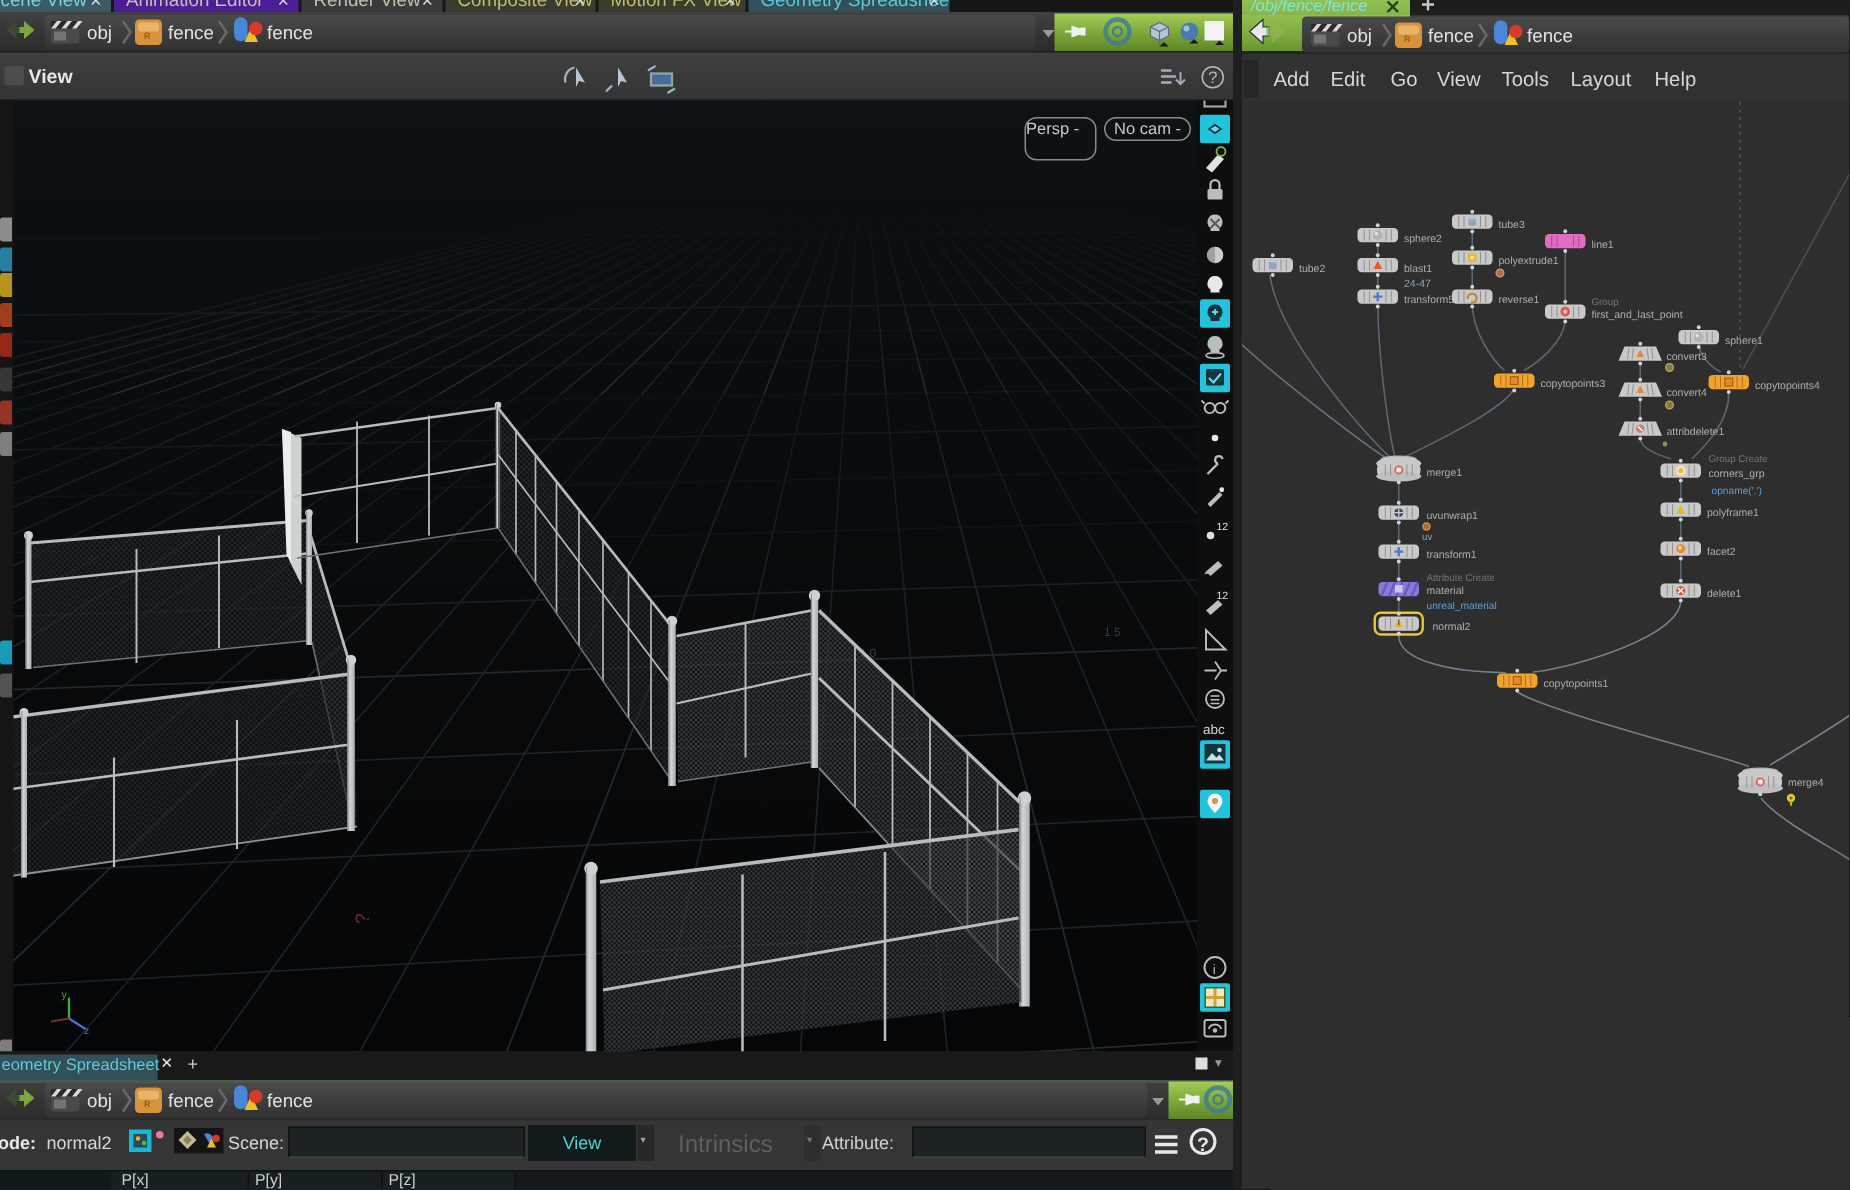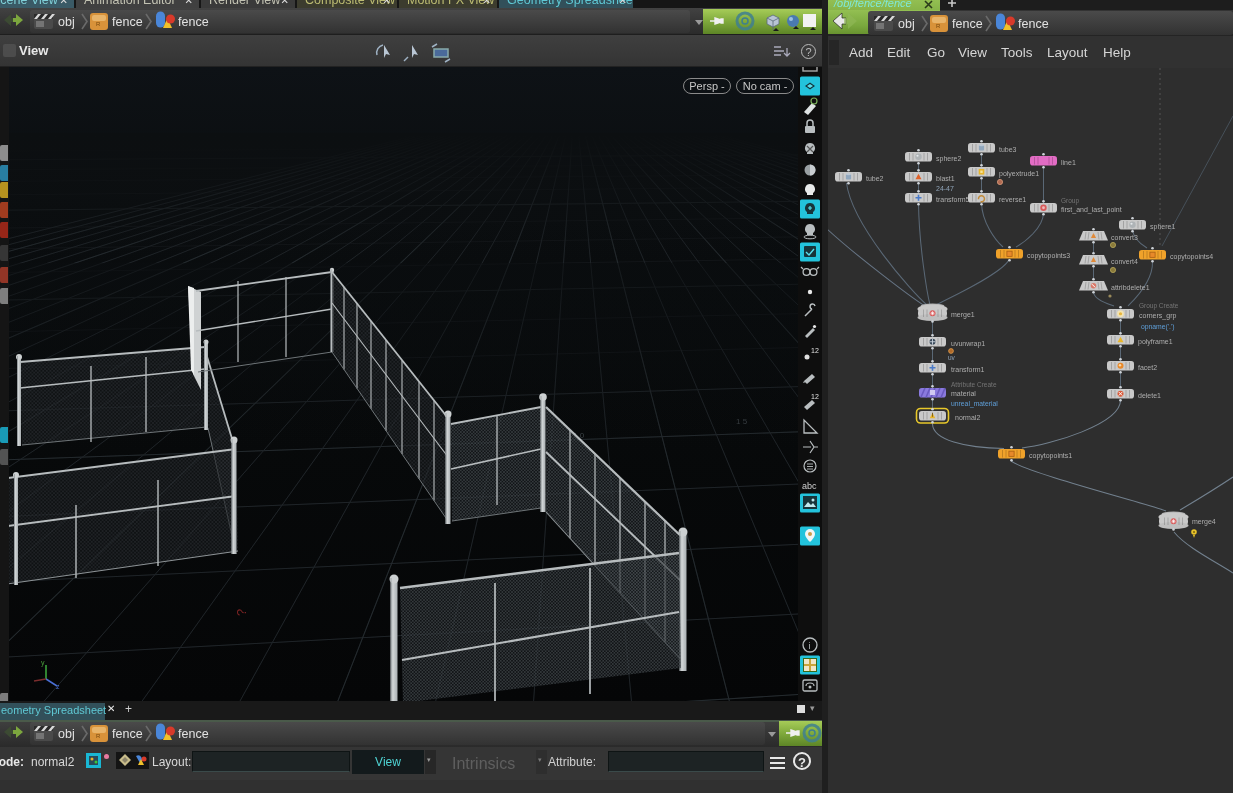--- a/index.html
+++ b/index.html
@@ -3,21 +3,21 @@
 *{margin:0;padding:0;box-sizing:border-box}
 body{width:1233px;height:793px;overflow:hidden;background:#1a1a1a;font-family:"Liberation Sans",sans-serif;position:relative}
 .abs{position:absolute}
 </style></head><body>
 
 <div class="abs" style="left:0;top:0;width:822px;height:8px;background:#161616;overflow:hidden">
     <div style="position:absolute;left:0px;top:0;width:74px;height:8px;background:#3a5a66;overflow:hidden">
       <span style="position:absolute;left:-8px;top:-7px;font-size:12.5px;color:#7fd0d8;white-space:nowrap">Scene View</span>
       <span style="position:absolute;right:6px;top:-5px;font-size:10px;color:#ddd">✕</span>
     </div>
-    <div style="position:absolute;left:76px;top:0;width:123px;height:8px;background:#404040;overflow:hidden">
+    <div style="position:absolute;left:76px;top:0;width:123px;height:8px;background:#4c1d95;overflow:hidden">
       <span style="position:absolute;left:8px;top:-7px;font-size:12.5px;color:#c2c2b2;white-space:nowrap">Animation Editor</span>
       <span style="position:absolute;right:6px;top:-5px;font-size:10px;color:#ddd">✕</span>
     </div>
     <div style="position:absolute;left:201px;top:0;width:94px;height:8px;background:#3a3a3a;overflow:hidden">
       <span style="position:absolute;left:8px;top:-7px;font-size:12.5px;color:#c2c2b2;white-space:nowrap">Render View</span>
       <span style="position:absolute;right:6px;top:-5px;font-size:10px;color:#ddd">✕</span>
     </div>
     <div style="position:absolute;left:297px;top:0;width:100px;height:8px;background:#3c3c2e;overflow:hidden">
       <span style="position:absolute;left:8px;top:-7px;font-size:12.5px;color:#bcbc72;white-space:nowrap">Composite View</span>
       <span style="position:absolute;right:6px;top:-5px;font-size:10px;color:#ddd">✕</span>
@@ -371,21 +371,21 @@
     <div style="position:absolute;left:0;top:178px;width:8px;height:16px;background:#3a3a3a;border-radius:2px 0 0 2px;opacity:.9"></div>
     <div style="position:absolute;left:0;top:200px;width:8px;height:16px;background:#a03828;border-radius:2px 0 0 2px;opacity:.9"></div>
     <div style="position:absolute;left:0;top:221px;width:8px;height:16px;background:#8a8a8a;border-radius:2px 0 0 2px;opacity:.9"></div>
     <div style="position:absolute;left:0;top:360px;width:8px;height:16px;background:#1aa8c8;border-radius:2px 0 0 2px;opacity:.9"></div>
     <div style="position:absolute;left:0;top:382px;width:8px;height:16px;background:#5a5a5a;border-radius:2px 0 0 2px;opacity:.9"></div>
     <div style="position:absolute;left:0;top:626px;width:8px;height:16px;background:#888888;border-radius:2px 0 0 2px;opacity:.9"></div>
     <div style="position:absolute;left:0;top:646px;width:8px;height:16px;background:#3a8a2a;border-radius:2px 0 0 2px;opacity:.9"></div>
     <div style="position:absolute;left:0;top:664px;width:8px;height:16px;background:#b8b838;border-radius:2px 0 0 2px;opacity:.9"></div>
   </div>
 
-<div class="abs" style="left:683px;top:78px;width:48px;height:16px;border:1px solid #8a8a8a;border-radius:8px;color:#c8c8c8;font-size:11px;text-align:center;line-height:14px">Persp -</div>
+<div class="abs" style="left:683px;top:78px;width:48px;height:29px;border:1px solid #8a8a8a;border-radius:8px;color:#c8c8c8;font-size:11px;text-align:left;line-height:14px">Persp -</div>
 <div class="abs" style="left:736px;top:78px;width:58px;height:16px;border:1px solid #8a8a8a;border-radius:8px;color:#c8c8c8;font-size:11px;text-align:center;line-height:14px">No cam -</div>
 
 <div class="abs" style="left:798px;top:67px;width:24px;height:636px;background:#0e0e0e">
     <svg width="24" height="636" viewBox="0 67 24 636" style="position:absolute;left:0;top:0">
       <rect x="5" y="58" width="14" height="13" fill="none" stroke="#a8a8a8" stroke-width="1.4"></rect>
       <rect x="2" y="76.5" width="20" height="19" rx="1.5" fill="#23c3dc"></rect>
       <path d="M7,86 l5,-3.5 l5,3.5 l-5,3.5 z" fill="#143238"></path>
       <path d="M9,86 l3,-2 l3,2 l-3,2 z" fill="#5ae0ee"></path>
       <path d="M6,112 l8,-9 l4,3 l-8,9 z" fill="#dfe3e3"></path>
       <circle cx="16" cy="101" r="3" fill="none" stroke="#7ab05a" stroke-width="1.2"></circle>
@@ -845,27 +845,37 @@
       </svg>
   <span class="abs" style="left:104px;top:7px;width:5px;height:5px;background:#e87aa0;border-radius:50%"></span>
   <span class="abs" style="left:116px;top:5px;width:33px;height:17px;background:#141414"></span>
   <svg class="abs" style="left:116px;top:5px" width="33" height="17">
         <path d="M9,2 l6,6 l-6,6 l-6,-6 z" fill="#c8bc8a"></path>
         <path d="M9,5 l3,3 l-3,3 l-3,-3 z" fill="#8a8268"></path>
         <path d="M20,4 a4,4 0 0 1 4,7 z" fill="#4a86d8"></path>
         <path d="M22,13 l3,-6 l3,6 z" fill="#f0c02a"></path>
         <circle cx="28" cy="7" r="2.5" fill="#d83a2a"></circle>
       </svg>
-  <span class="abs" style="left:152px;top:8px;font-size:12px;color:#d8d8d8">Layout:</span>
+  <span class="abs" style="left:152px;top:8px;font-size:12px;color:#d8d8d8">Scene:</span>
   <span class="abs" style="left:192px;top:4px;width:158px;height:21px;background:#1d2324;border:1px solid #0e1414;border-bottom-color:#3a4a4a"></span>
   <span class="abs" style="left:352px;top:3px;width:72px;height:24px;background:#131a1c;text-align:center;font-size:12px;color:#4fd4d4;line-height:24px">View</span>
   <span class="abs" style="left:425px;top:3px;width:11px;height:24px;background:#272727"></span>
   <span class="abs" style="left:427px;top:9px;font-size:7px;color:#999">▾</span>
   <span class="abs" style="left:452px;top:8px;font-size:16px;color:#5f5f5f">Intrinsics</span>
   <span class="abs" style="left:536px;top:3px;width:11px;height:24px;background:#2e2e2e"></span>
   <span class="abs" style="left:538px;top:9px;font-size:7px;color:#777">▾</span>
   <span class="abs" style="left:548px;top:8px;font-size:12px;color:#d0d0d0">Attribute:</span>
   <span class="abs" style="left:608px;top:4px;width:156px;height:21px;background:#1d2324;border:1px solid #0e1414;border-bottom-color:#3a4a4a"></span>
   <svg class="abs" style="left:769px;top:8px" width="18" height="16">
         <path d="M1,3 h15 M1,8 h15 M1,13 h15" stroke="#e8e8e8" stroke-width="2.2"></path>
       </svg>
   <span class="abs" style="left:793px;top:5px;width:18px;height:18px;border:2px solid #e8e8e8;border-radius:50%;color:#e8e8e8;font-weight:bold;font-size:13px;line-height:18px;text-align:center">?</span>
  </div>
+ <div class="abs" style="left:0;top:79px;width:822px;height:13px;background:#181f20;border-top:1px solid #0c1112">
+  <span class="abs" style="left:0;top:0;width:74px;height:13px;background:#11181a"></span>
+  <span class="abs" style="left:81px;top:0px;font-size:10.5px;color:#c8d0d2">P[x]</span>
+  <span class="abs" style="left:170px;top:0px;font-size:10.5px;color:#c8d0d2">P[y]</span>
+  <span class="abs" style="left:259px;top:0px;font-size:10.5px;color:#c8d0d2">P[z]</span>
+  <span class="abs" style="left:165px;top:0;width:1px;height:13px;background:#0c1112"></span>
+  <span class="abs" style="left:254px;top:0;width:1px;height:13px;background:#0c1112"></span>
+  <span class="abs" style="left:343px;top:0;width:1px;height:13px;background:#0c1112"></span>
+  <span class="abs" style="left:344px;top:0;width:478px;height:13px;background:#141a1b"></span>
+ </div>
 </div>
 </body></html>

